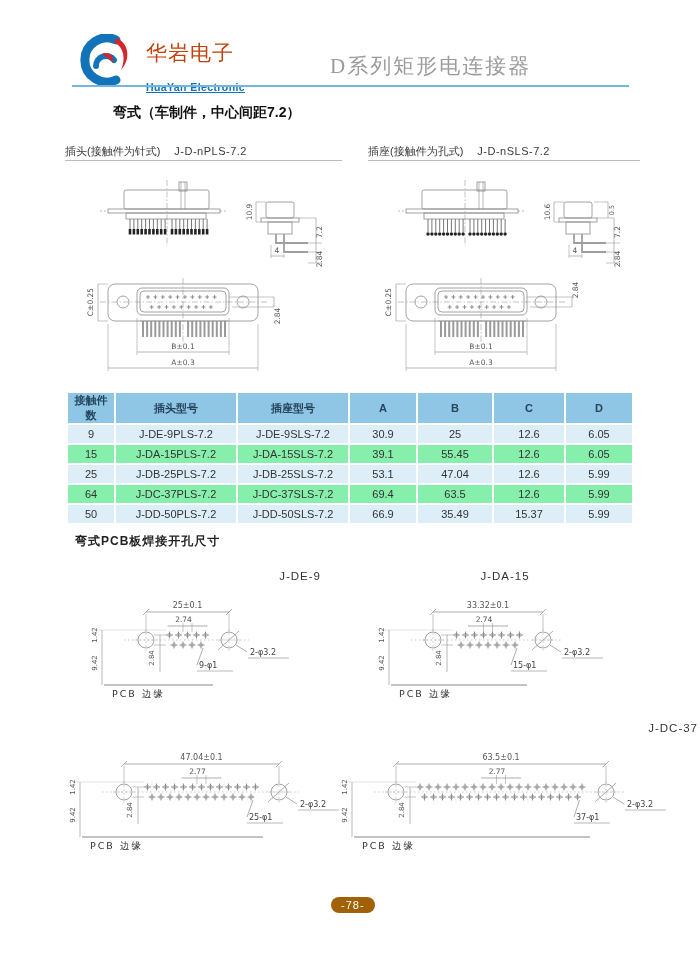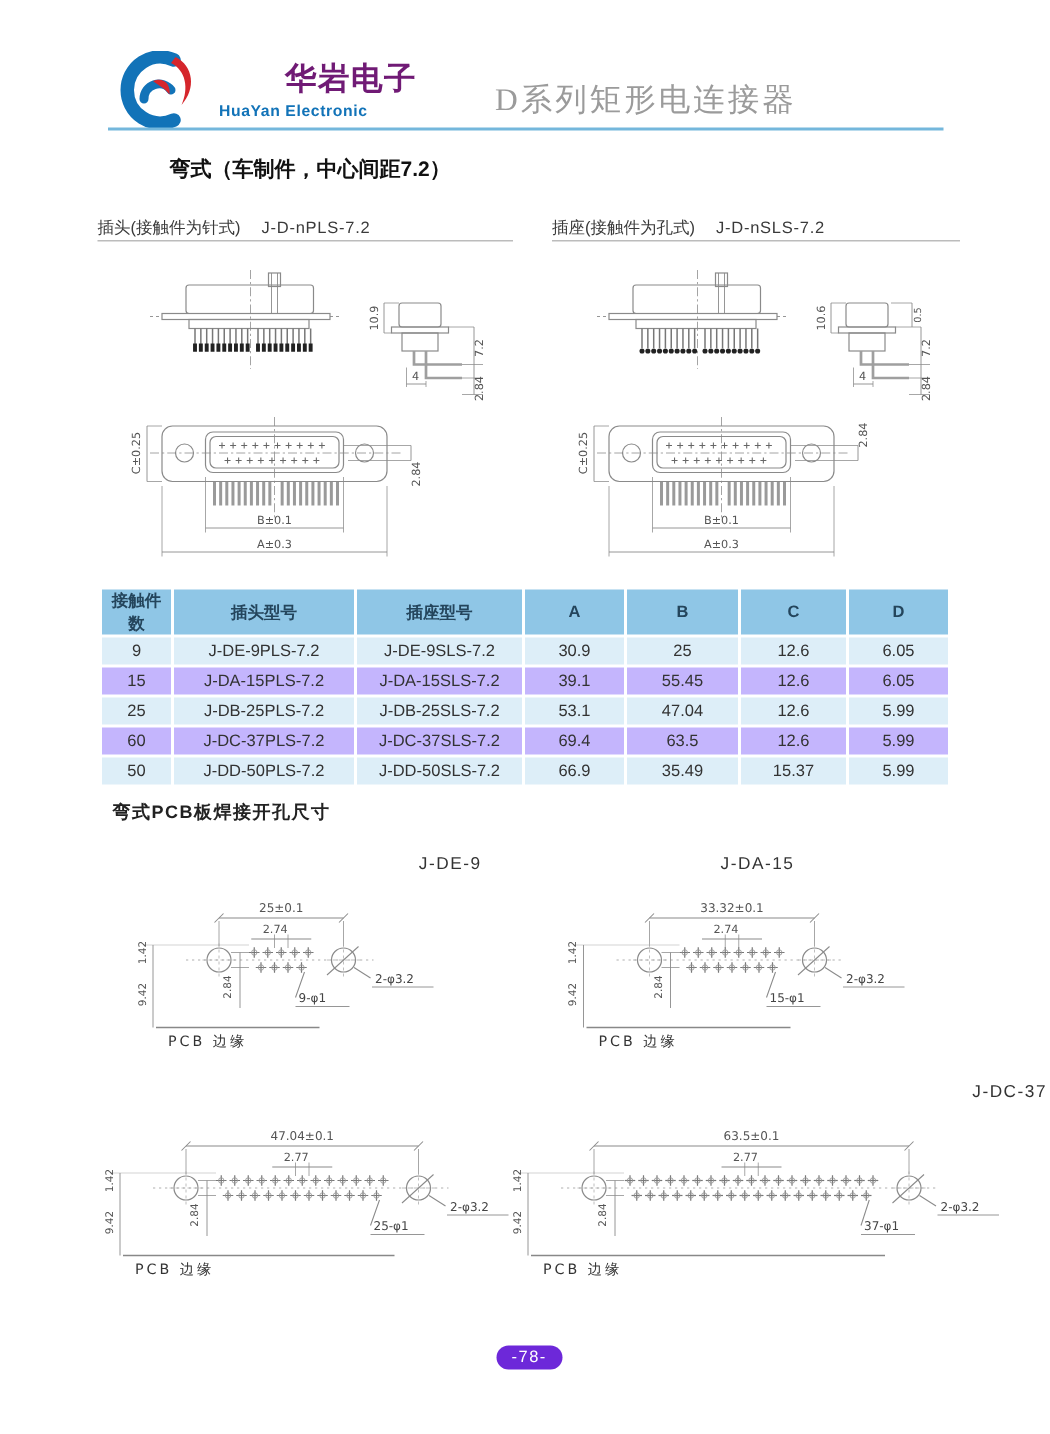--- a/index.html
+++ b/index.html
@@ -1,40 +1,40 @@
 <!DOCTYPE html>
 <html><head>
 <meta charset="utf-8">
 <style>
   html,body{margin:0;padding:0;background:#fff;}
   .page{position:relative;width:700px;height:956px;background:#ffffff;overflow:hidden;
         font-family:"Liberation Sans","DejaVu Sans",sans-serif;color:#222;}
   .abs{position:absolute;}
   
-  .brand-cn{font-size:21px;font-weight:bold;color:#701a75;letter-spacing:1px;line-height:1;margin-left:44px;}
-  .brand-en{font-size:10.5px;font-weight:bold;color:#1273b8;letter-spacing:.4px;margin-top:5px;}
+  .brand-cn{font-size:21px;font-weight:normal;color:#c2410c;letter-spacing:1px;line-height:1;}
+  .brand-en{font-size:10.5px;font-weight:bold;color:#1273b8;letter-spacing:.4px;margin-top:18px;text-decoration:underline;}
   .doc-title{font-family:"Liberation Serif","DejaVu Serif",serif;font-size:21px;color:#9b9b9b;
              letter-spacing:2px;text-align:left;}
   .header-rule{height:2px;background:#74b7dc;}
   
   .sec-title{font-size:14px;font-weight:bold;color:#111;margin-left:48px;}
   .sub-label{font-size:11px;color:#3a3a3a;}
   .sub-label .model{margin-left:14px;letter-spacing:.5px;}
   .sub-rule{height:1px;background:#bcbcbc;}
   
   table.spec{border-collapse:separate;border-spacing:2px;background:#fff;table-layout:fixed;}
   table.spec th{background:#8fc6e6;color:#24455c;font-size:11px;font-weight:bold;height:20px;padding:0 2px;}
   table.spec td{font-size:11px;color:#333;text-align:center;height:18px;padding:0 2px;white-space:nowrap;overflow:hidden;}
   table.spec tr.r-even td{background:#ddeef8;}
-  table.spec tr.r-odd td{background:#c4b5fd;}
+  table.spec tr.r-odd td{background:#86efac;}
   
   .pcb-title{font-size:12px;font-weight:bold;color:#222;letter-spacing:1px;}
   .pcb-name{font-size:11.5px;color:#333;letter-spacing:1px;}
   
-  .page-pill{background:#6d28d9;color:#fff;font-size:11px;padding:2px 10px;border-radius:9px;letter-spacing:1px;}
+  .page-pill{background:#a16207;color:#fff;font-size:11px;padding:2px 10px;border-radius:9px;letter-spacing:1px;}
   svg text{font-family:"DejaVu Sans","Liberation Sans",sans-serif;}
 </style>
 </head>
 <body>
 
 <div class="page">
 
   <div class="abs" style="left:76px;top:34px;width:60px;height:52px;">
     <svg width="60" height="52" viewBox="0 0 60 52">
       <path d="M40 6 A22 22 0 1 0 40 46" stroke="#1273b8" stroke-width="9" fill="none" stroke-linecap="round"></path>
@@ -417,21 +417,21 @@
         <tr class="r-even">
           <td>25</td>
           <td>J-DB-25PLS-7.2</td>
           <td>J-DB-25SLS-7.2</td>
           <td>53.1</td>
           <td>47.04</td>
           <td>12.6</td>
           <td>5.99</td>
         </tr>
         <tr class="r-odd">
-          <td>60</td>
+          <td>64</td>
           <td>J-DC-37PLS-7.2</td>
           <td>J-DC-37SLS-7.2</td>
           <td>69.4</td>
           <td>63.5</td>
           <td>12.6</td>
           <td>5.99</td>
         </tr>
         <tr class="r-even">
           <td>50</td>
           <td>J-DD-50PLS-7.2</td>

